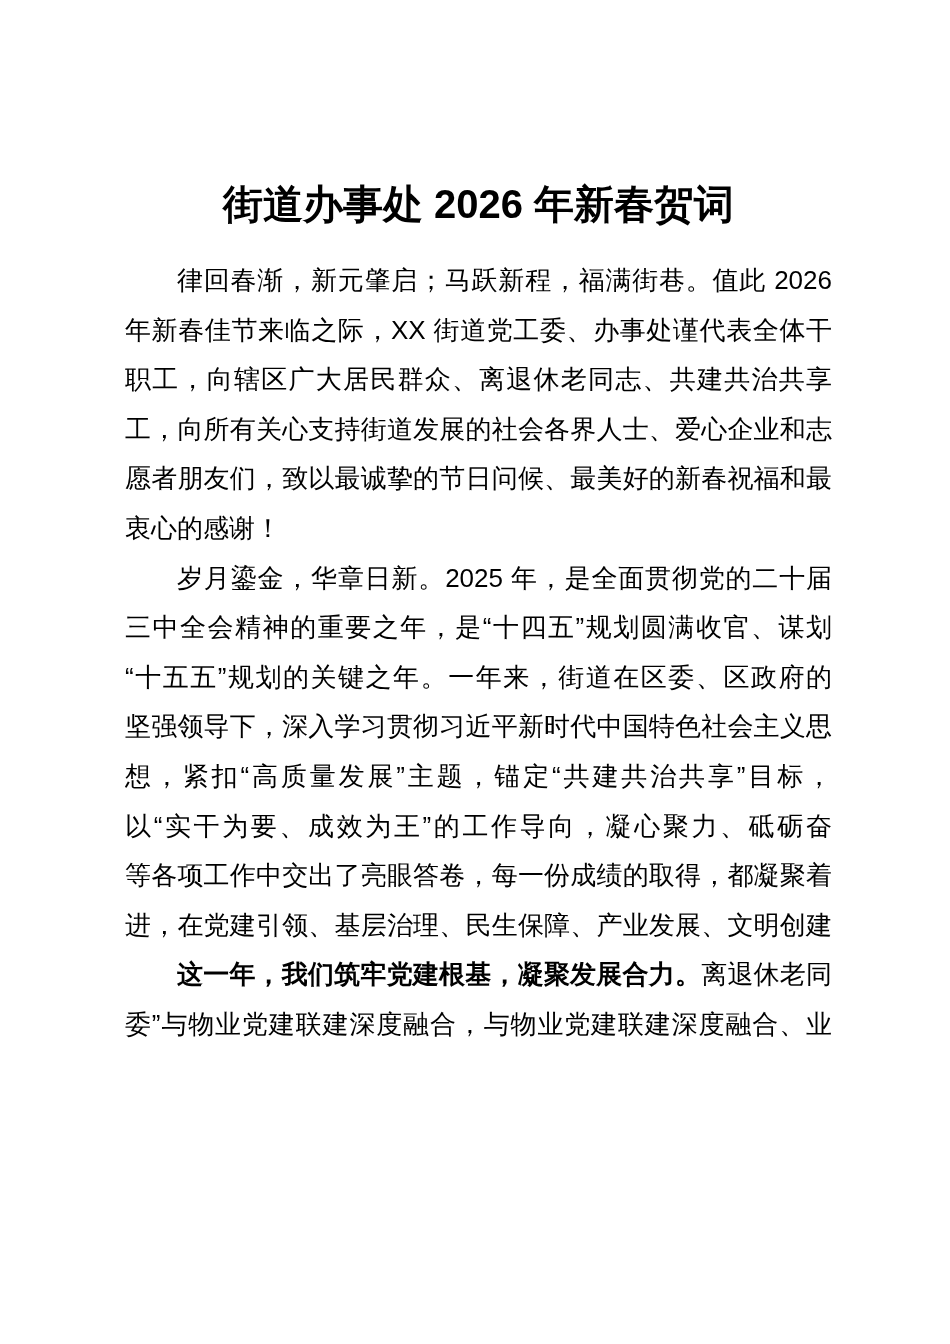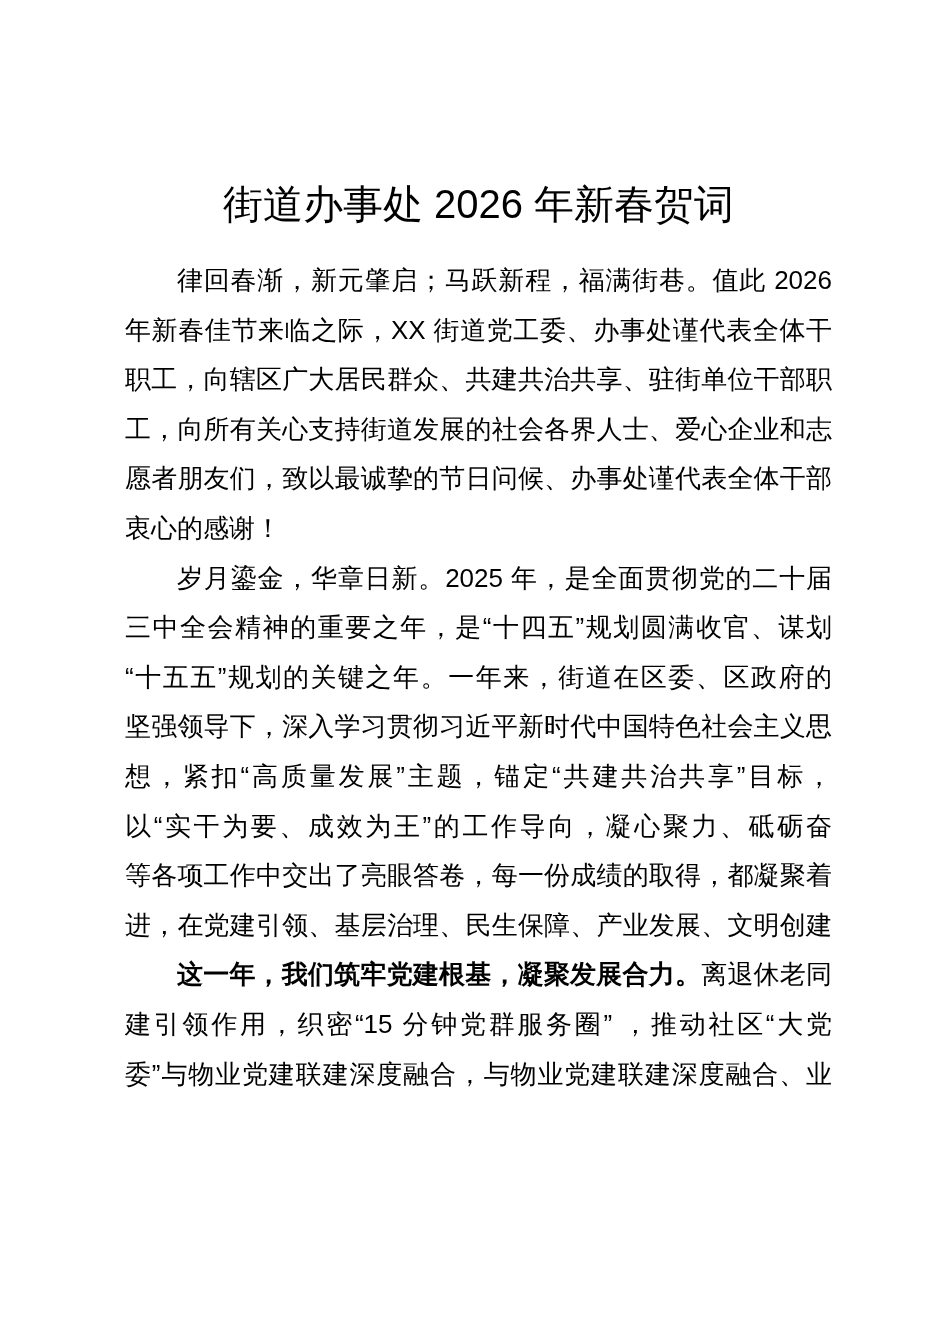--- a/index.html
+++ b/index.html
@@ -15,21 +15,21 @@
     overflow: hidden;
     box-sizing: border-box;
     padding: 178px 118px 0 125px;
     font-family: "Liberation Sans", sans-serif;
     color: #000000;
   }
   .doc-title {
     margin: 0 0 26px 0;
     font-size: 40px;
     line-height: 52px;
-    font-weight: 400;
+    font-weight: 700;
     text-align: center;
     letter-spacing: 0;
     white-space: nowrap;
   }
   .doc-body {
     width: 707px;
   }
   .line {
     font-size: 26px;
     line-height: 49.6px;
@@ -53,29 +53,28 @@
   }
 </style>
 </head>
 <body>
 
 <div class="page">
   <h1 class="doc-title">街道办事处 2026 年新春贺词</h1>
   <div class="doc-body">
       <div class="line just indent"><span class="">律回春渐，新元肇启；马跃新程，福满街巷。值此 2026</span></div>
       <div class="line just"><span class="">年新春佳节来临之际，XX 街道党工委、办事处谨代表全体干部</span></div>
-      <div class="line just"><span class="">职工，向辖区广大居民群众、共建共治共享、驻街单位干部职</span></div>
+      <div class="line just"><span class="">职工，向辖区广大居民群众、离退休老同志、共建共治共享</span></div>
       <div class="line just"><span class="">工，向所有关心支持街道发展的社会各界人士、爱心企业和志</span></div>
-      <div class="line just"><span class="">愿者朋友们，致以最诚挚的节日问候、办事处谨代表全体干部</span></div>
+      <div class="line just"><span class="">愿者朋友们，致以最诚挚的节日问候、最美好的新春祝福和最</span></div>
       <div class="line"><span class="">衷心的感谢！</span></div>
       <div class="line just indent"><span class="">岁月鎏金，华章日新。2025 年，是全面贯彻党的二十届</span></div>
       <div class="line just"><span class="">三中全会精神的重要之年，是“十四五”规划圆满收官、谋划</span></div>
       <div class="line just"><span class="">“十五五”规划的关键之年。一年来，街道在区委、区政府的</span></div>
       <div class="line just"><span class="">坚强领导下，深入学习贯彻习近平新时代中国特色社会主义思</span></div>
       <div class="line just"><span class="">想，紧扣“高质量发展”主题，锚定“共建共治共享”目标，</span></div>
       <div class="line just"><span class="">以“实干为要、成效为王”的工作导向，凝心聚力、砥砺奋</span></div>
       <div class="line just"><span class="">等各项工作中交出了亮眼答卷，每一份成绩的取得，都凝聚着</span></div>
       <div class="line just"><span class="">进，在党建引领、基层治理、民生保障、产业发展、文明创建</span></div>
       <div class="line just indent"><span class="bold">这一年，我们筑牢党建根基，凝聚发展合力。</span><span class="">离退休老同志</span></div>
-      <div class="line just"><span class="">建引领作用，织密“15 分钟党群服务圈” ，推动社区“大党</span></div>
       <div class="line just"><span class="">委”与物业党建联建深度融合，与物业党建联建深度融合、业</span></div>
     </div>
 </div>
 
 </body></html>

